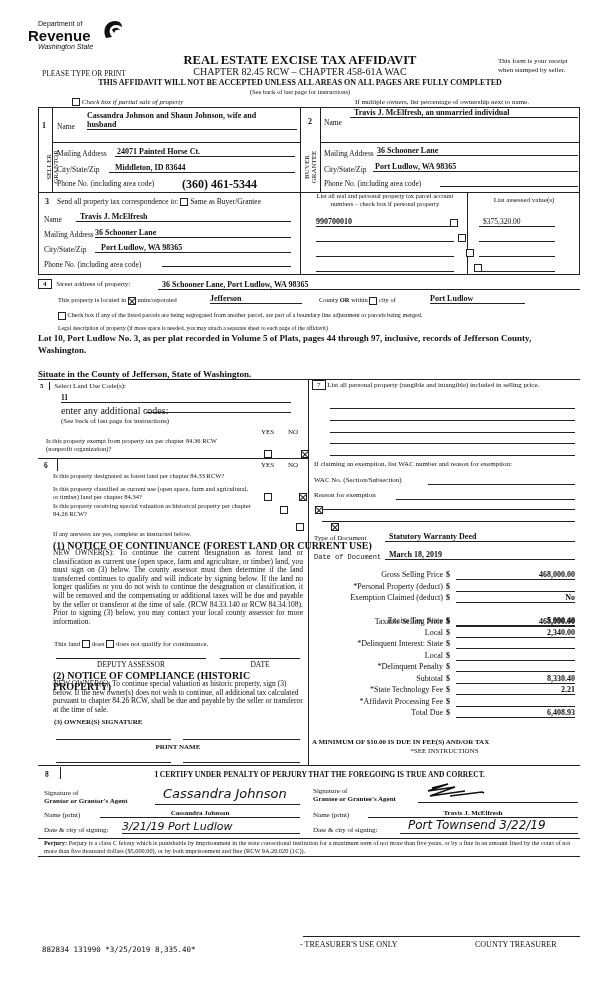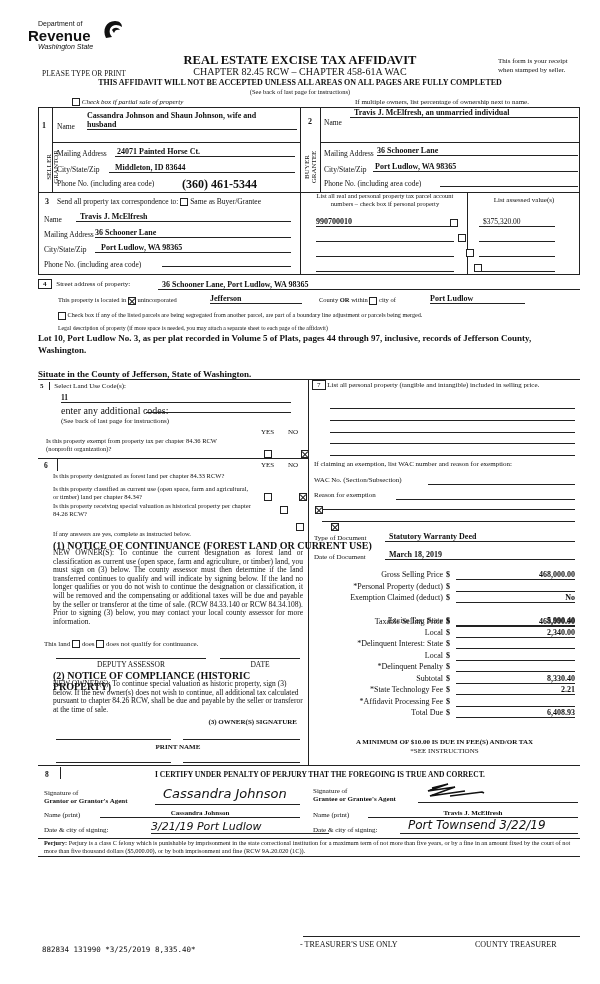--- a/index.html
+++ b/index.html
@@ -155,34 +155,34 @@
 
 <div class="hline" style="left:38px;top:458px;width:270px;"></div>
 <div class="abs bold" style="left:44px;top:461px;font-size:7.5px;">6</div>
 <div class="vline" style="left:57px;top:459px;height:12px;"></div>
 <div class="abs" style="left:261px;top:461px;font-size:7px;">YES</div>
 <div class="abs" style="left:288px;top:461px;font-size:7px;">NO</div>
 <div id="s6-questions"><div class="abs" style="left: 53px; top: 472px; width: 200px; font-size: 6.5px; line-height: 8px;">Is this property designated as forest land per chapter 84.33 RCW?</div><span class="abs box" style="left: 264px; top: 473px;"></span><span class="abs box x" style="left: 291px; top: 473px;"></span><div class="abs" style="left: 53px; top: 485px; width: 200px; font-size: 6.5px; line-height: 8px;">Is this property classified as current use (open space, farm and agricultural, or timber) land per chapter 84.34?</div><span class="abs box" style="left: 264px; top: 486px;"></span><span class="abs box x" style="left: 291px; top: 486px;"></span><div class="abs" style="left: 53px; top: 502px; width: 200px; font-size: 6.5px; line-height: 8px;">Is this property receiving special valuation as historical property per chapter 84.26 RCW?</div><span class="abs box" style="left: 264px; top: 503px;"></span><span class="abs box x" style="left: 291px; top: 503px;"></span></div>
 <div class="abs" style="left:53px;top:530px;font-size:6.5px;">If any answers are yes, complete as instructed below.</div>
 <div class="abs bold" style="left:53px;top:540px;font-size:10px;">(1) NOTICE OF CONTINUANCE (FOREST LAND OR CURRENT USE)</div>
 <div class="abs" style="left:53px;top:549px;width:250px;font-size:7.5px;line-height:8.6px;text-align:justify;">NEW OWNER(S): To continue the current designation as forest land or classification as current use (open space, farm and agriculture, or timber) land, you must sign on (3) below. The county assessor must then determine if the land transferred continues to qualify and will indicate by signing below. If the land no longer qualifies or you do not wish to continue the designation or classification, it will be removed and the compensating or additional taxes will be due and payable by the seller or transferor at the time of sale. (RCW 84.33.140 or RCW 84.34.108). Prior to signing (3) below, you may contact your local county assessor for more information.</div>
-<div class="abs" style="left:44px;top:640px;font-size:7px;">
+<div class="abs" style="left:54px;top:640px;font-size:7px;">
   <span>This land</span>
   <span class="box"></span>
   <span>does</span>
   <span class="box"></span>
   <span>does not qualify for continuance.</span>
 </div>
 <div class="hline" style="left:56px;top:658px;width:150px;"></div>
 <div class="hline" style="left:220px;top:658px;width:80px;"></div>
 <div class="abs" style="left:56px;width:150px;top:660px;text-align:center;font-size:7.5px;">DEPUTY ASSESSOR</div>
 <div class="abs" style="left:220px;width:80px;top:660px;text-align:center;font-size:7.5px;">DATE</div>
 <div class="abs bold" style="left:53px;width:250px;top:670px;text-align:left;font-size:10px;">(2) NOTICE OF COMPLIANCE (HISTORIC PROPERTY)</div>
 <div class="abs" style="left:53px;top:680px;width:250px;font-size:7.5px;line-height:8.6px;">NEW OWNER(S): To continue special valuation as historic property, sign (3) below. If the new owner(s) does not wish to continue, all additional tax calculated pursuant to chapter 84.26 RCW, shall be due and payable by the seller or transferor at the time of sale.</div>
-<div class="abs bold" style="left:47px;width:250px;top:718px;text-align:right;font-size:7px;">(3) OWNER(S) SIGNATURE</div>
+<div class="abs bold" style="left:54px;width:250px;top:718px;text-align:left;font-size:7px;">(3) OWNER(S) SIGNATURE</div>
 <div class="hline" style="left:56px;top:739px;width:115px;"></div>
 <div class="hline" style="left:183px;top:739px;width:117px;"></div>
 <div class="abs bold" style="left:53px;width:250px;top:743px;text-align:center;font-size:7px;">PRINT NAME</div>
 <div class="hline" style="left:56px;top:762px;width:115px;"></div>
 <div class="hline" style="left:183px;top:762px;width:117px;"></div>
 
 
 <div class="abs" style="left:312px;top:381px;width:265px;font-size:7px;line-height:9px;">
   <span class="sect-num" style="font-weight:normal;">7</span>
   <span>List all personal property (tangible and intangible) included in selling price.</span>
@@ -194,21 +194,21 @@
 <div class="hline" style="left:330px;top:455px;width:245px;"></div>
 <div class="abs" style="left:314px;top:460px;font-size:7px;">If claiming an exemption, list WAC number and reason for exemption:</div>
 <div class="abs" style="left:314px;top:476px;font-size:7px;">WAC No. (Section/Subsection)</div>
 <div class="abs ul" style="left:428px;top:477px;width:147px;height:8px;"></div>
 <div class="abs" style="left:314px;top:491px;font-size:7px;">Reason for exemption</div>
 <div class="abs ul" style="left:396px;top:492px;width:179px;height:8px;"></div>
 <div class="hline" style="left:322px;top:509px;width:253px;"></div>
 <div class="hline" style="left:322px;top:521px;width:253px;"></div>
 <div class="abs" style="left:314px;top:534px;font-size:7px;">Type of Document</div>
 <div class="abs bold ul" style="left:385px;top:532px;width:190px;font-size:8px;padding-left:4px;">Statutory Warranty Deed</div>
-<div class="abs" style="left:314px;top:553px;font-size:7px;">Date of Document</div>
+<div class="abs" style="left:314px;top:553px;font-size:7px;font-family:Liberation Mono, monospace;">Date of Document</div>
 <div class="abs bold ul" style="left:385px;top:550px;width:190px;font-size:8px;padding-left:4px;">March 18, 2019</div>
 
 <div id="amount-rows">
     <div class="amt-row" style="top: 570px;">
       <span class="lbl">Gross Selling Price</span>
       <span class="dol bold">$</span>
       <span class="val">468,000.00</span>
     </div>
     <div class="amt-row" style="top: 581.5px;">
       <span class="lbl">*Personal Property (deduct)</span>
@@ -265,38 +265,38 @@
       <span class="dol bold">$</span>
       <span class="val"></span>
     </div>
     <div class="amt-row" style="top: 708px;">
       <span class="lbl">Total Due</span>
       <span class="dol bold">$</span>
       <span class="val">6,408.93</span>
     </div>
   </div>
 
-<div class="abs bold" style="left:312px;width:265px;top:738px;text-align:center;font-size:7px;">A MINIMUM OF $10.00 IS DUE IN FEE(S) AND/OR TAX</div>
+<div class="abs bold" style="left:312px;width:265px;top:738px;font-size:7px;">A MINIMUM OF $10.00 IS DUE IN FEE(S) AND/OR TAX</div>
 <div class="abs" style="left:312px;width:265px;top:747px;text-align:center;font-size:7px;">*SEE INSTRUCTIONS</div>
 
 
 <div class="hline" style="left:38px;top:765px;width:542px;"></div>
 <div class="abs bold" style="left:45px;top:770px;font-size:7.5px;">8</div>
 <div class="vline" style="left:60px;top:767px;height:12px;"></div>
 <div class="abs bold" style="left:60px;width:520px;top:770px;text-align:center;font-size:7.5px;">I CERTIFY UNDER PENALTY OF PERJURY THAT THE FOREGOING IS TRUE AND CORRECT.</div>
 
 <div class="abs" style="left:44px;top:789px;font-size:7px;line-height:8px;">
   <div>Signature of</div>
   <div class="bold">Grantor or Grantor's Agent</div>
 </div>
 <div class="abs hand ul" style="left:155px;top:786px;width:145px;height:19px;padding-left:8px;font-size:13px;">Cassandra Johnson</div>
 <div class="abs" style="left:44px;top:811px;font-size:7px;">Name (print)</div>
 <div class="abs bold ul" style="left:100px;top:809px;width:200px;text-align:center;font-size:7px;">Cassandra  Johnson</div>
 <div class="abs" style="left:44px;top:826px;font-size:7px;">Date &amp; city of signing:</div>
-<div class="abs hand ul" style="left:122px;top:820px;width:178px;height:14px;font-size:11px;margin-left:29px;">3/21/19   Port Ludlow</div>
+<div class="abs hand ul" style="left:122px;top:820px;width:178px;height:14px;font-size:11px;">3/21/19   Port Ludlow</div>
 
 <div class="abs" style="left:313px;top:787px;font-size:7px;line-height:8px;">
   <div>Signature of</div>
   <div class="bold">Grantee or Grantee's Agent</div>
 </div>
 <div class="abs ul" style="left:418px;top:782px;width:160px;height:21px;">
   <svg width="75" height="20" viewBox="0 0 75 20" style="position:absolute;left:2px;top:0;">
     <path d="M12 6 L28 2 L8 9 L35 5 L10 14 L45 9 M30 14 L62 10 L64 11" fill="none" stroke="#111" stroke-width="1.6"></path>
   </svg>
 </div>

